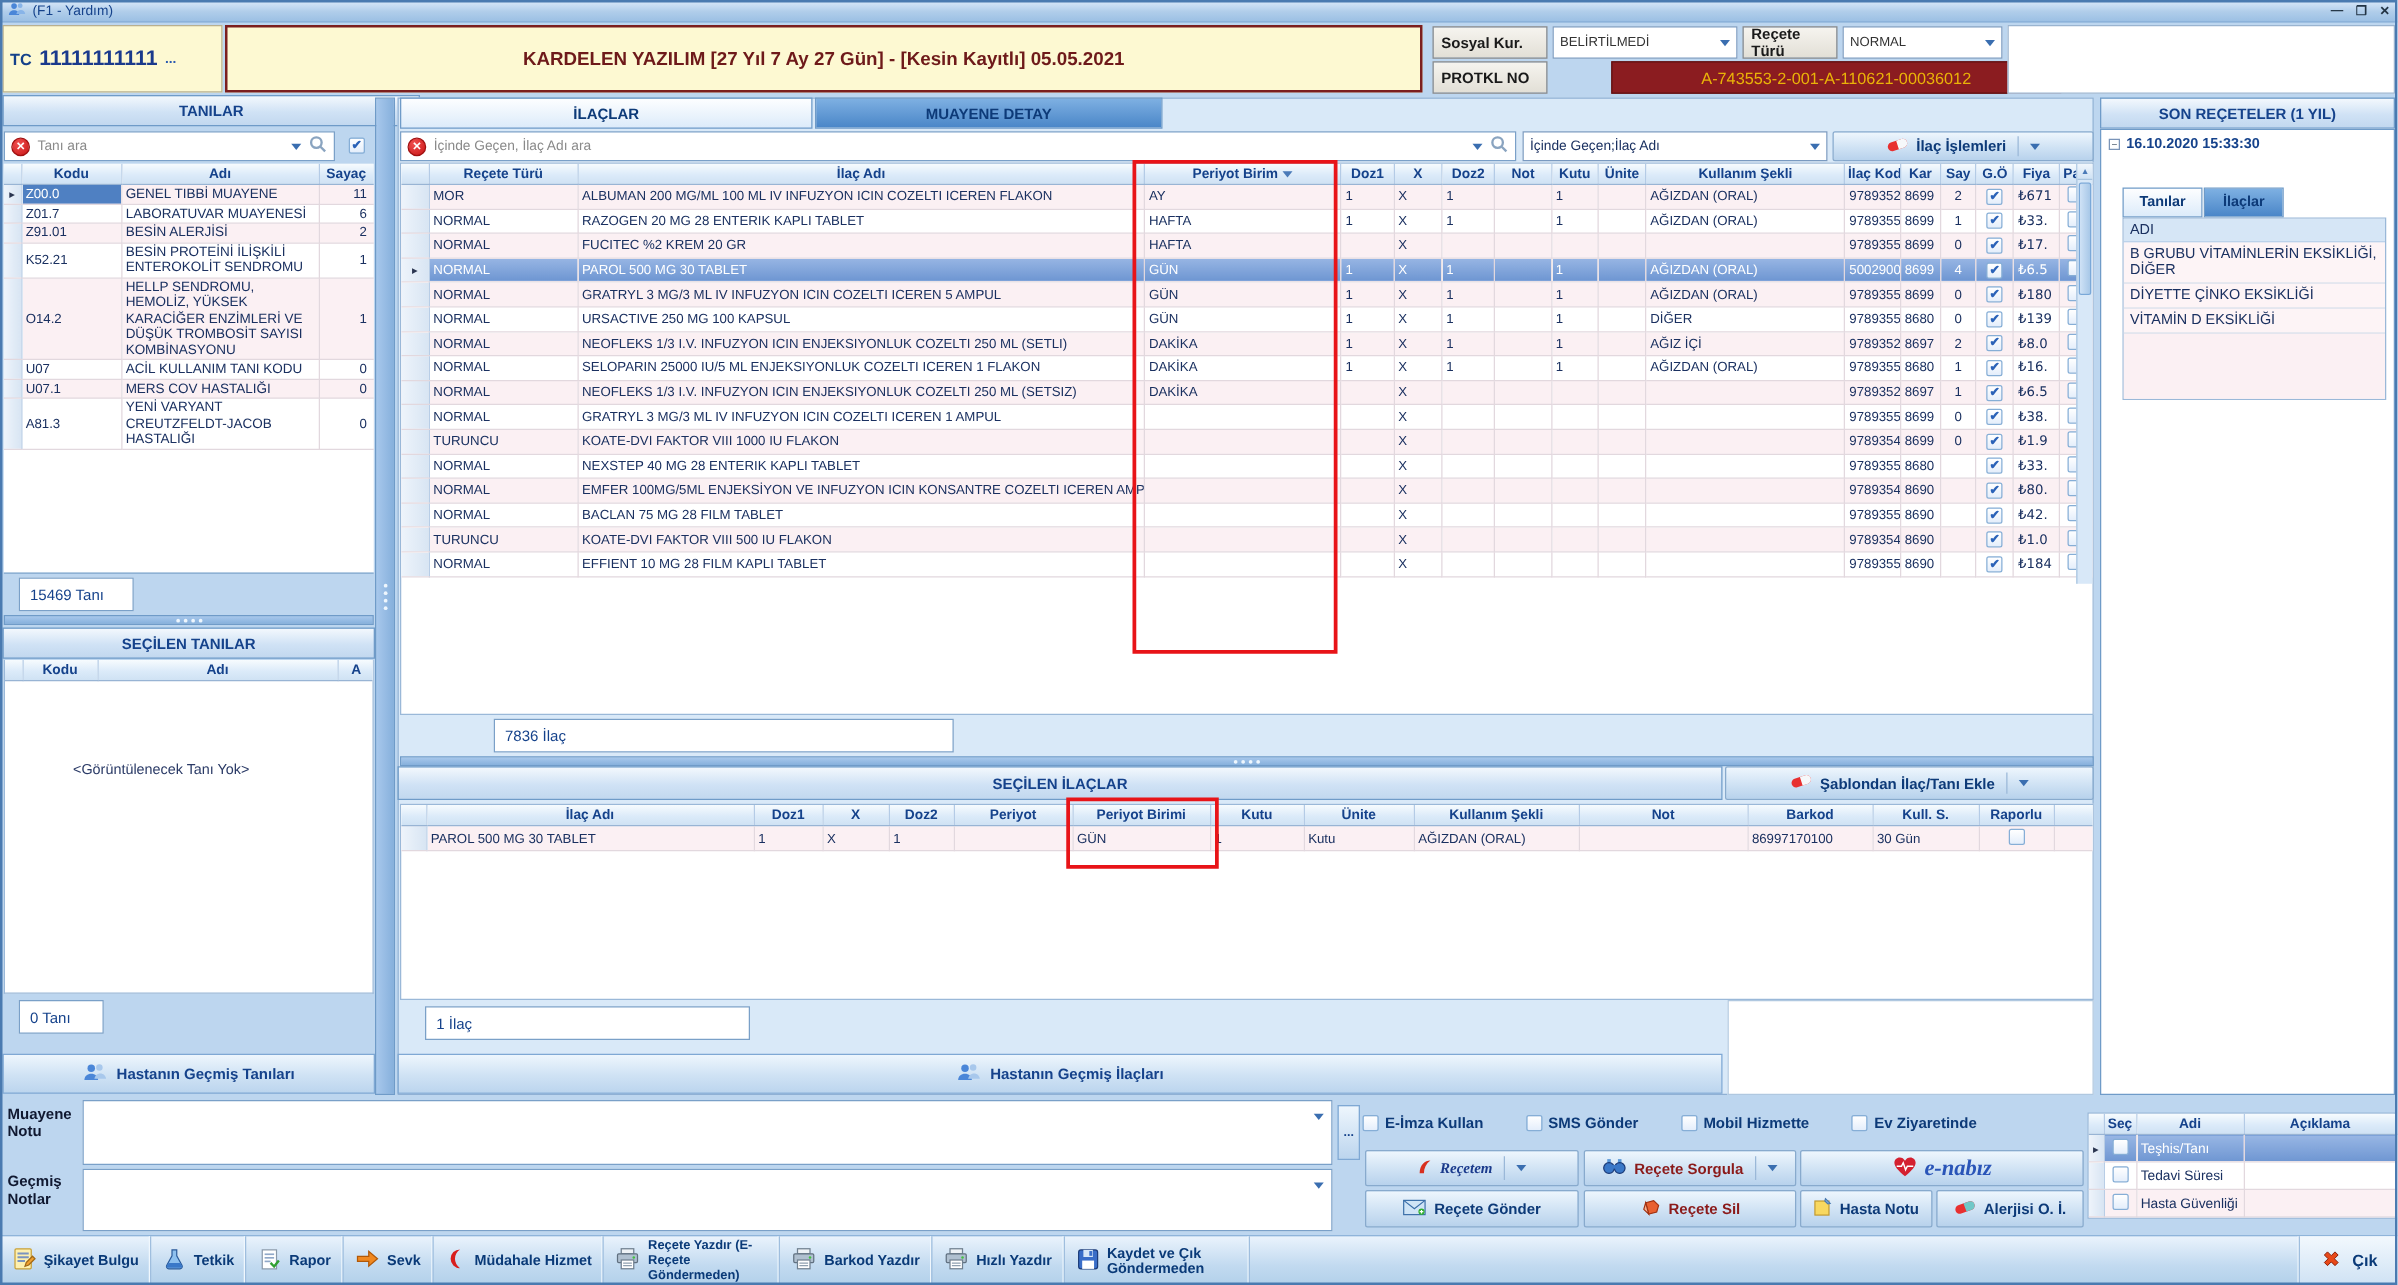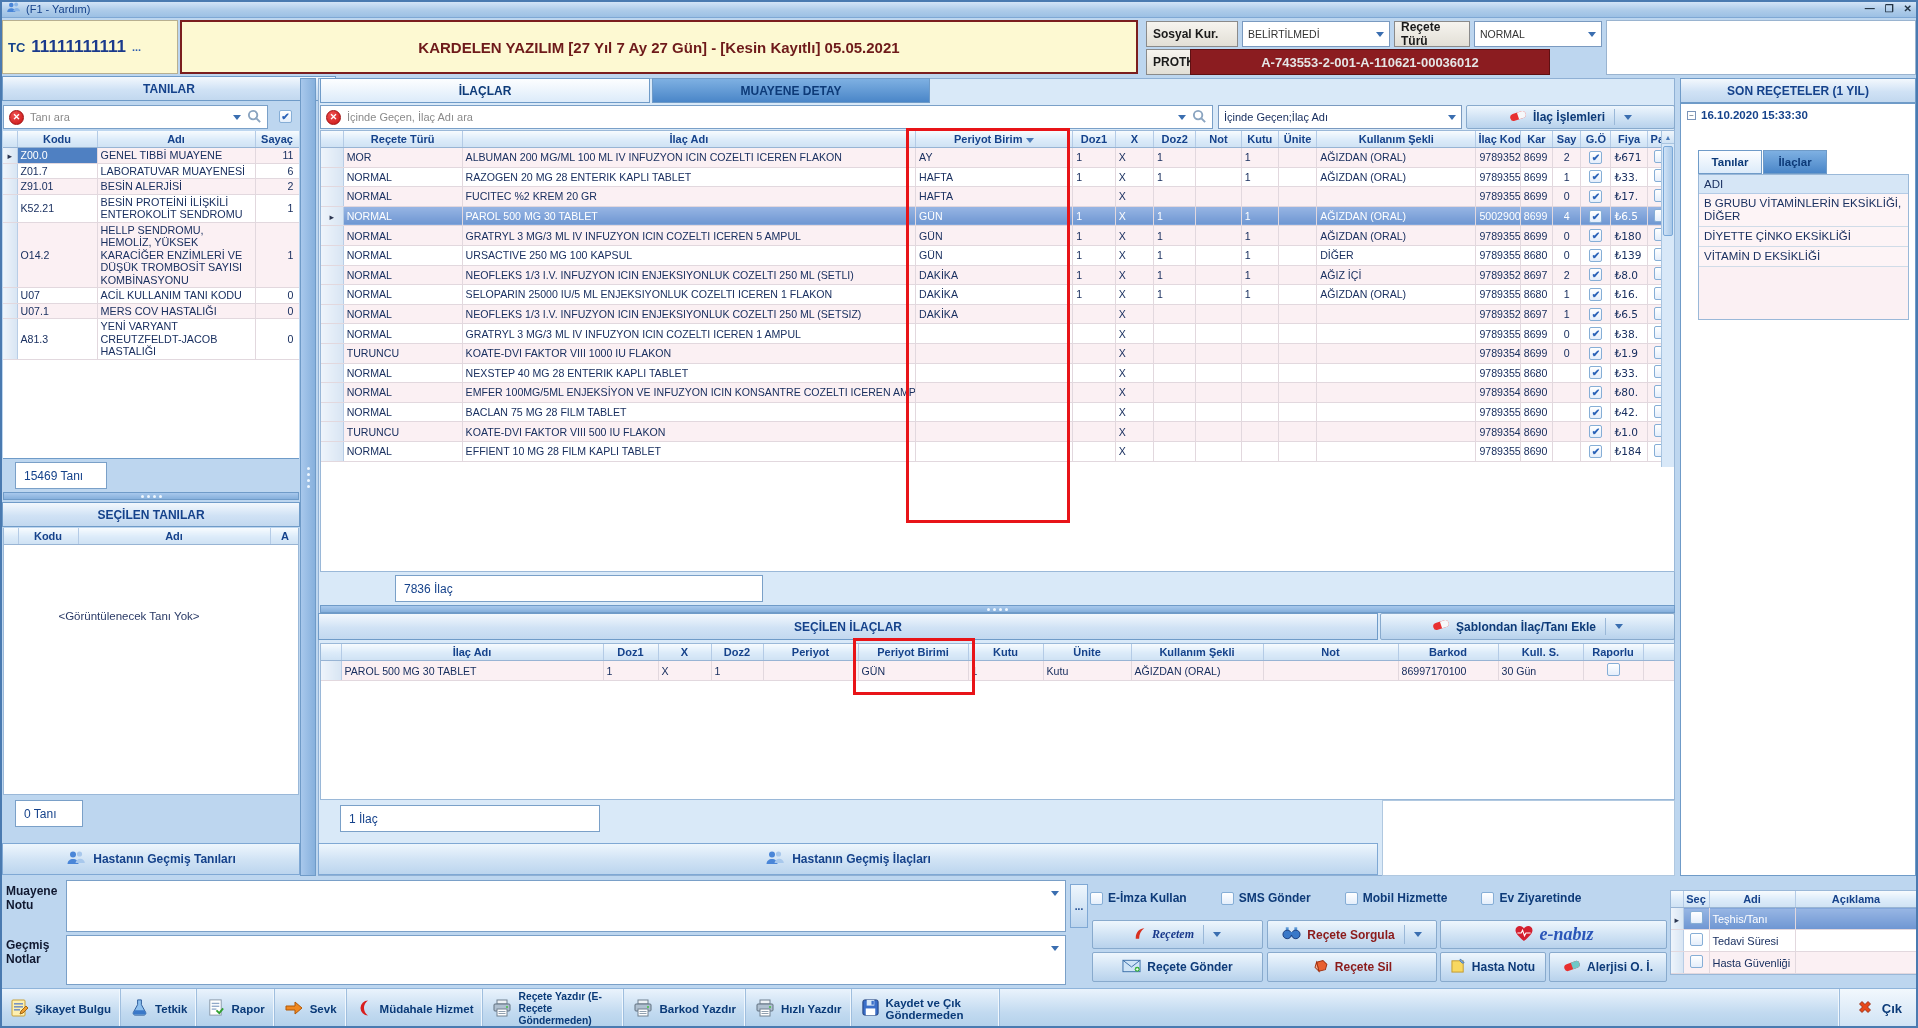--- a/index.html
+++ b/index.html
@@ -11,21 +11,21 @@
 .titlebar{position:absolute;left:0;top:0;width:1918px;height:18px;background:linear-gradient(#dceafa,#b0cdea 55%,#9cc0e4);border-bottom:1px solid #7fa8d4;display:flex;align-items:center;gap:5px;padding:0 6px;color:#15428b;font-size:11px}
 .wbtns{margin-left:auto;display:flex;gap:10px;font-weight:bold;color:#234;font-size:10px}
 .wbtns span{cursor:default}
 
 .ybox{position:absolute;background:#fdf9d2;border:1px solid #b8b090}
 #tcbox{left:2px;top:20px;width:176px;height:54px;display:flex;align-items:center;gap:6px;padding:0 5px}
 #banner{left:180px;top:20px;width:958px;height:54px;border:2px solid #7b1e1e;display:flex;align-items:center;justify-content:center;font-weight:bold;font-size:15px;color:#6e1a1a}
 .glabel{position:absolute;background:linear-gradient(#f6f4ef,#e2dfd6);border:1px solid #8a8a8a;display:flex;align-items:center;padding:0 6px;font-weight:bold;font-size:12px;color:#1a1a1a}
 .combo{position:absolute;background:#fff;border:1px solid #7a9ac0;display:flex;align-items:center;padding:0 5px;font-size:10.5px;color:#333}
 .combo .dar{margin-left:auto}
-#protklval{position:absolute;left:1190px;top:49px;width:360px;height:26px;background:#8b1c20;color:#e5e5e5;font-weight:bold;font-size:13px;display:flex;align-items:center;justify-content:center;border:1px solid #5e1012}
+#protklval{position:absolute;left:1289px;top:49px;width:360px;height:26px;background:#8b1c20;color:#eab308;font-weight:normal;font-size:13px;display:flex;align-items:center;justify-content:center;border:1px solid #5e1012}
 #topright{position:absolute;left:1606px;top:20px;width:310px;height:55px;background:#fff;border:1px solid #9ab4d0}
 
 .dar{width:0;height:0;border-left:4px solid transparent;border-right:4px solid transparent;border-top:5px solid #3a6eb0;display:inline-block}
 .clear-x{display:inline-flex;width:15px;height:15px;border-radius:50%;background:radial-gradient(circle at 35% 30%,#f05050,#c81414);border:1px solid #a01010;color:#fff;font-size:9px;font-weight:bold;align-items:center;justify-content:center}
 .cb{display:inline-block;width:13px;height:13px;border:1px solid #86aed6;background:linear-gradient(#fff,#e4eefb);font-size:10px;line-height:11px;text-align:center;color:#2a62b8;border-radius:2px;font-weight:bold}
 .panel-title{background:linear-gradient(#f3f8fd,#d0e2f5 55%,#c2d8ef);border:1px solid #6f9bc8;color:#15428b;font-weight:bold;font-size:12px;display:flex;align-items:center;justify-content:center}
 .searchbox{position:absolute;height:24px;background:#fff;border:1px solid #7aa0c8;display:flex;align-items:center;gap:6px;padding:0 5px}
 .ph{color:#8a8a8a;font-size:11px}
 .countbox{position:absolute;height:27px;background:#fff;border:1px solid #7aa0c8;color:#15428b;font-size:12px;display:flex;align-items:center;padding:0 8px;overflow:hidden;white-space:nowrap}
 .gbtn{position:absolute;background:linear-gradient(#eef6fd,#cfe2f4 55%,#bcd5ee);border:1px solid #7fa8d4;color:#15428b;font-weight:bold;font-size:12px;display:flex;align-items:center;justify-content:center;gap:7px;cursor:default}

